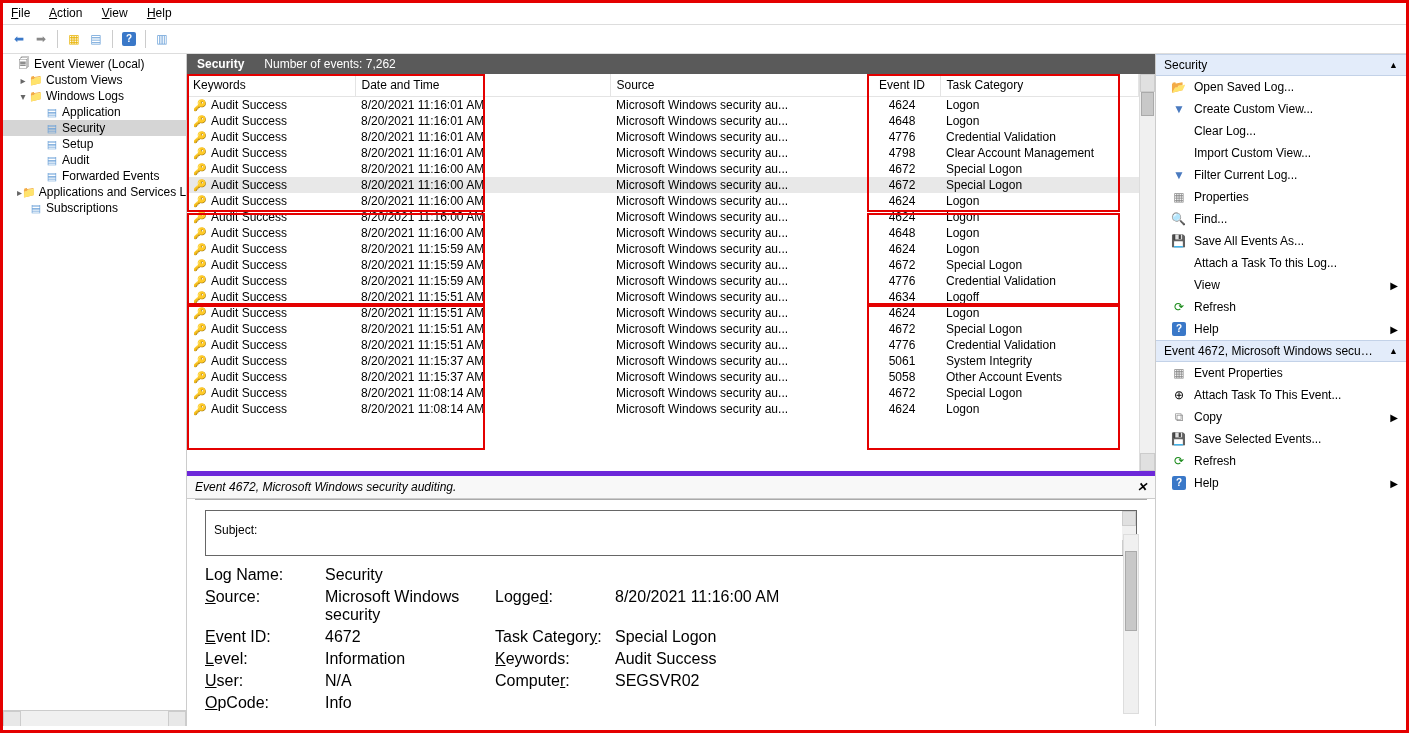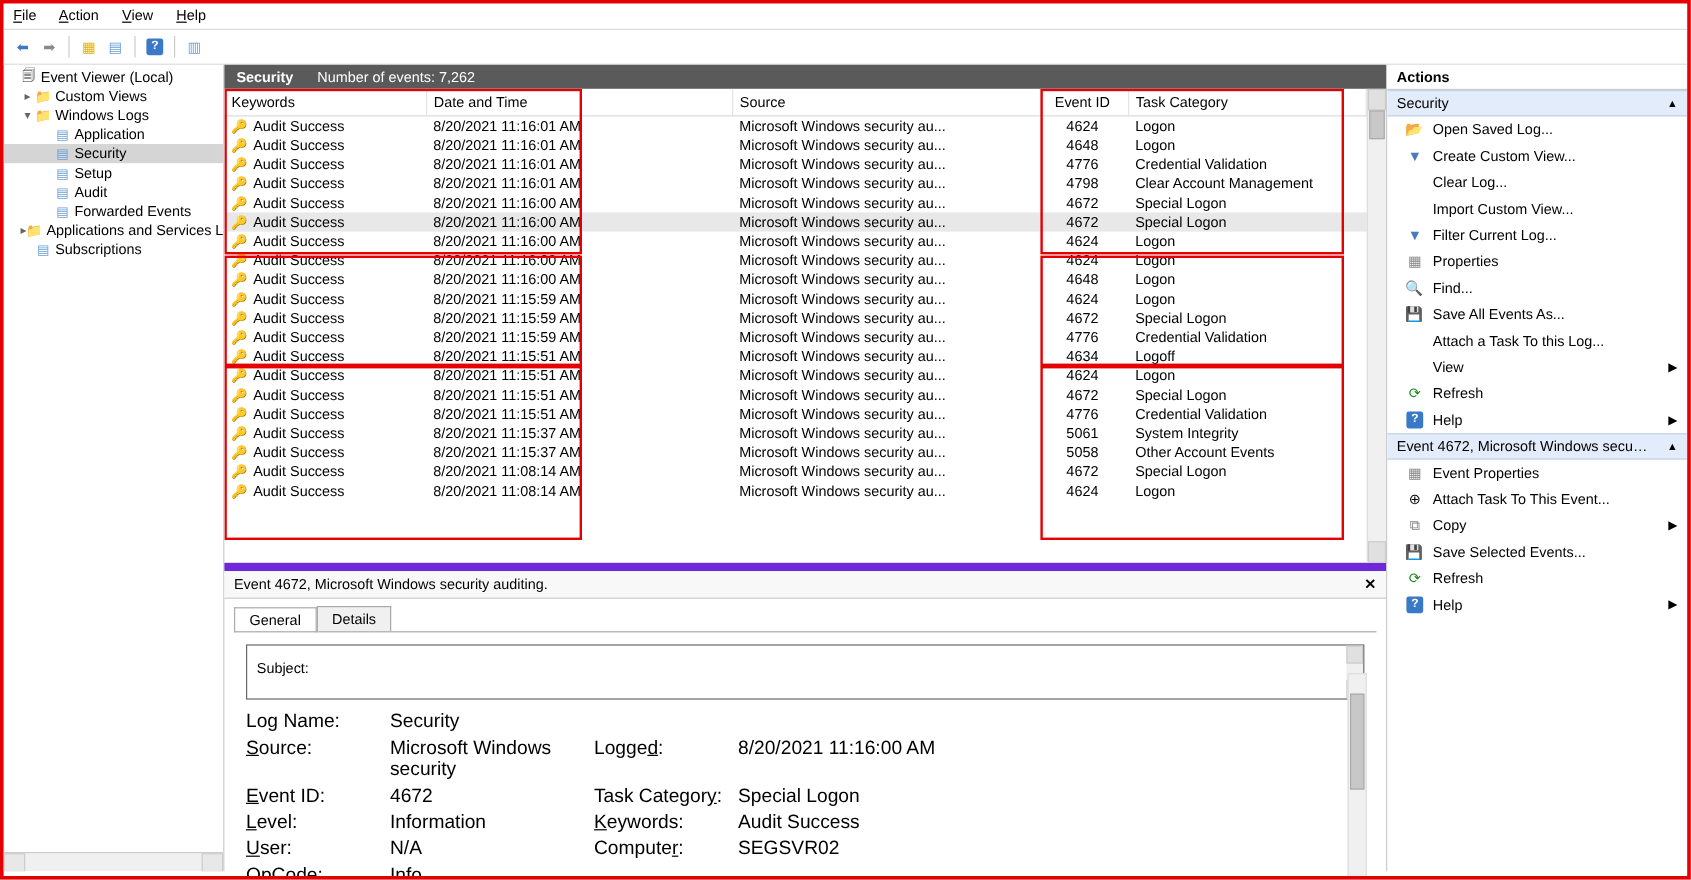--- a/index.html
+++ b/index.html
@@ -116,21 +116,21 @@
       display: flex;
       align-items: center;
       gap: 20px;
       font-size: 12px;
     }
     .center-header b { font-weight: 600; }
     .event-grid-wrap {
       position: relative;
       flex: 1;
       overflow: hidden;
-      border-bottom: 7px solid #6d28d9;
+      border-bottom: 5px solid #6d28d9;
     }
     .event-grid {
       width: calc(100% - 16px);
       border-collapse: collapse;
       table-layout: fixed;
     }
     .event-grid th {
       background: #fff;
       text-align: left;
       padding: 4px 8px 4px 6px;
@@ -198,20 +198,21 @@
       flex-direction: column;
       position: relative;
     }
     .detail-header {
       background: #f8f8f8;
       padding: 4px 8px;
       border-bottom: 1px solid #ccc;
       display: flex;
       justify-content: space-between;
       align-items: center;
+      font-style: italic;
     }
     .detail-header .close { cursor: pointer; font-weight: bold; }
     .tabs {
       display: flex;
       padding: 6px 8px 0 8px;
       gap: 0;
     }
     .tab {
       padding: 3px 12px;
       border: 1px solid #aaa;
@@ -579,24 +580,20 @@
       <div class="vscroll">
           <div class="thumb"></div>
         </div>
     </div>
 
     <div class="detail-pane">
       <div class="detail-header">
         <span>Event 4672, Microsoft Windows security auditing.</span>
         <span class="close">✕</span>
       </div>
-      <div class="tabs">
-        <div class="tab active">General</div>
-        <div class="tab">Details</div>
-      </div>
       <div class="detail-body">
         <div class="desc-box">
           <div style="height:6px"></div>
           <div>Subject:</div>
           <div class="mini-scroll"></div>
         </div>
         <div class="props">
           <span class="lbl">Lo<u>g</u> Name:</span>
           <span>Security</span>
           <span></span>
@@ -628,21 +625,20 @@
             <span></span>
         </div>
         <div class="detail-vscroll">
             <div class="thumb"></div>
           </div>
       </div>
     </div>
   </div>
 
   <div class="actions-pane">
-    <div class="actions-header">Actions</div>
     <div class="actions-section-hdr">
       <span>Security</span>
       <span class="caret">▲</span>
     </div>
     <div class="action-item">
         <span class="aicon folder-icon">📂</span>
         <span>Open Saved Log...</span>
       </div>
     <div class="action-item">
         <span class="aicon filter-icon">▼</span>

